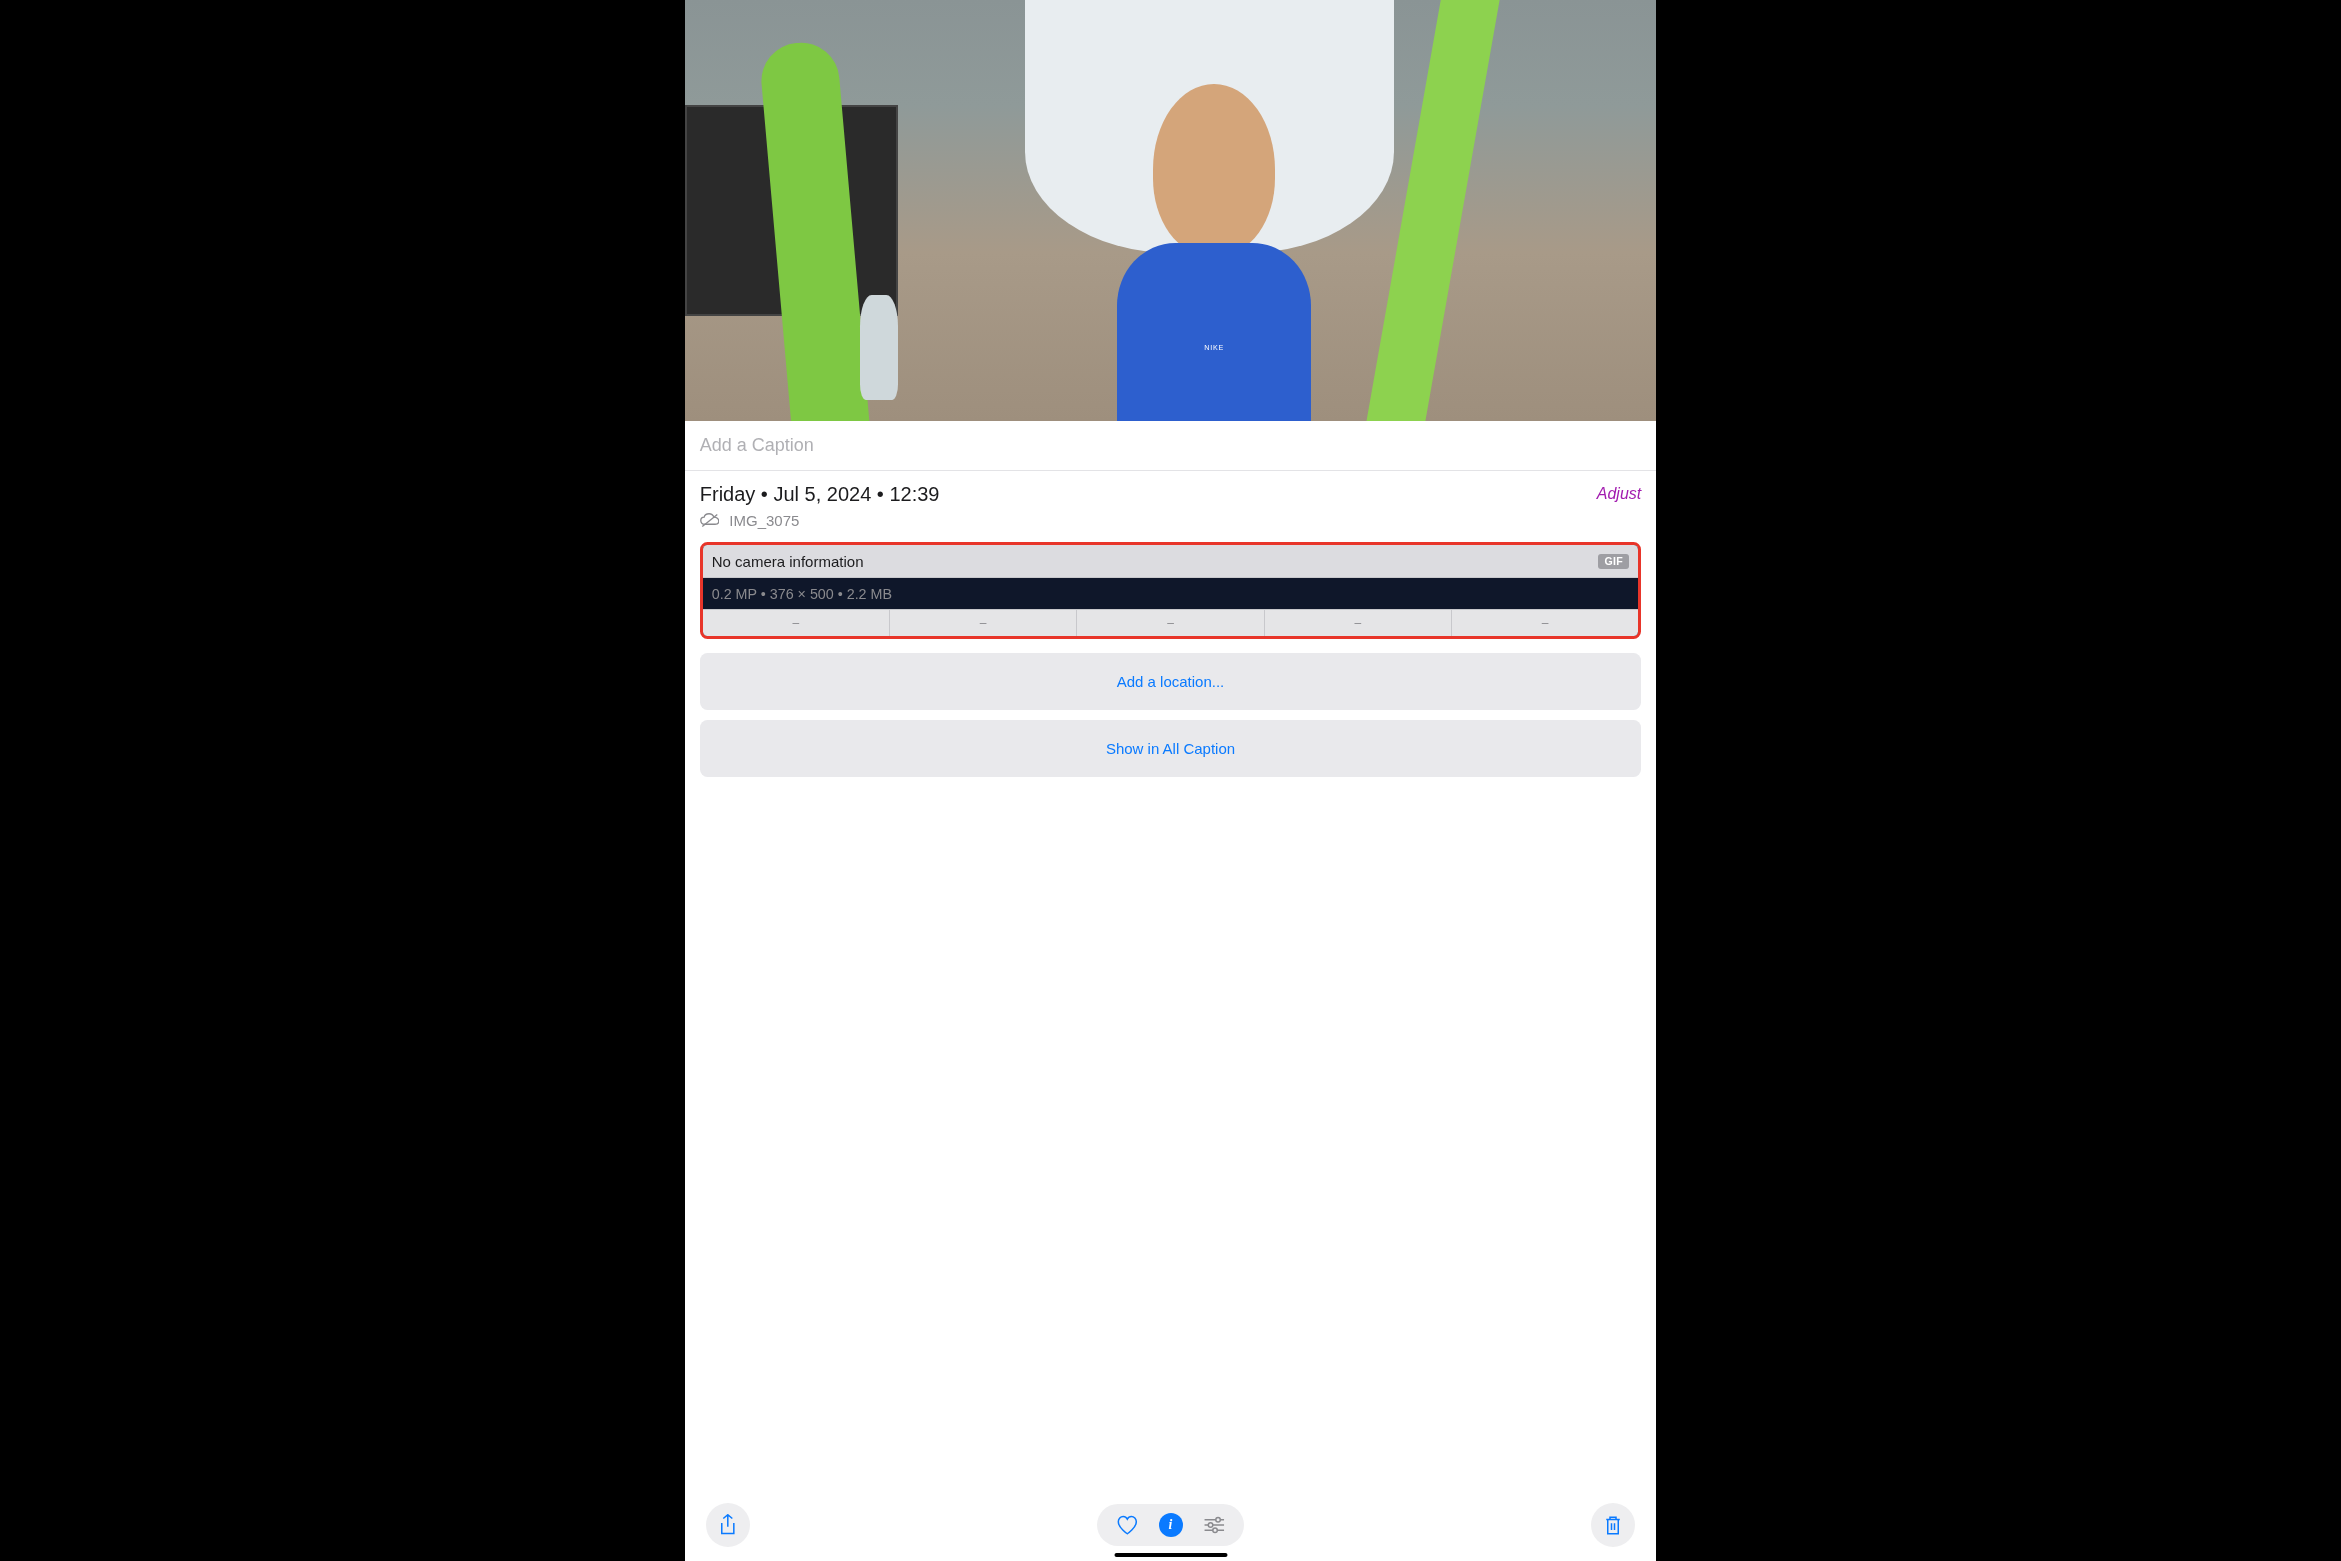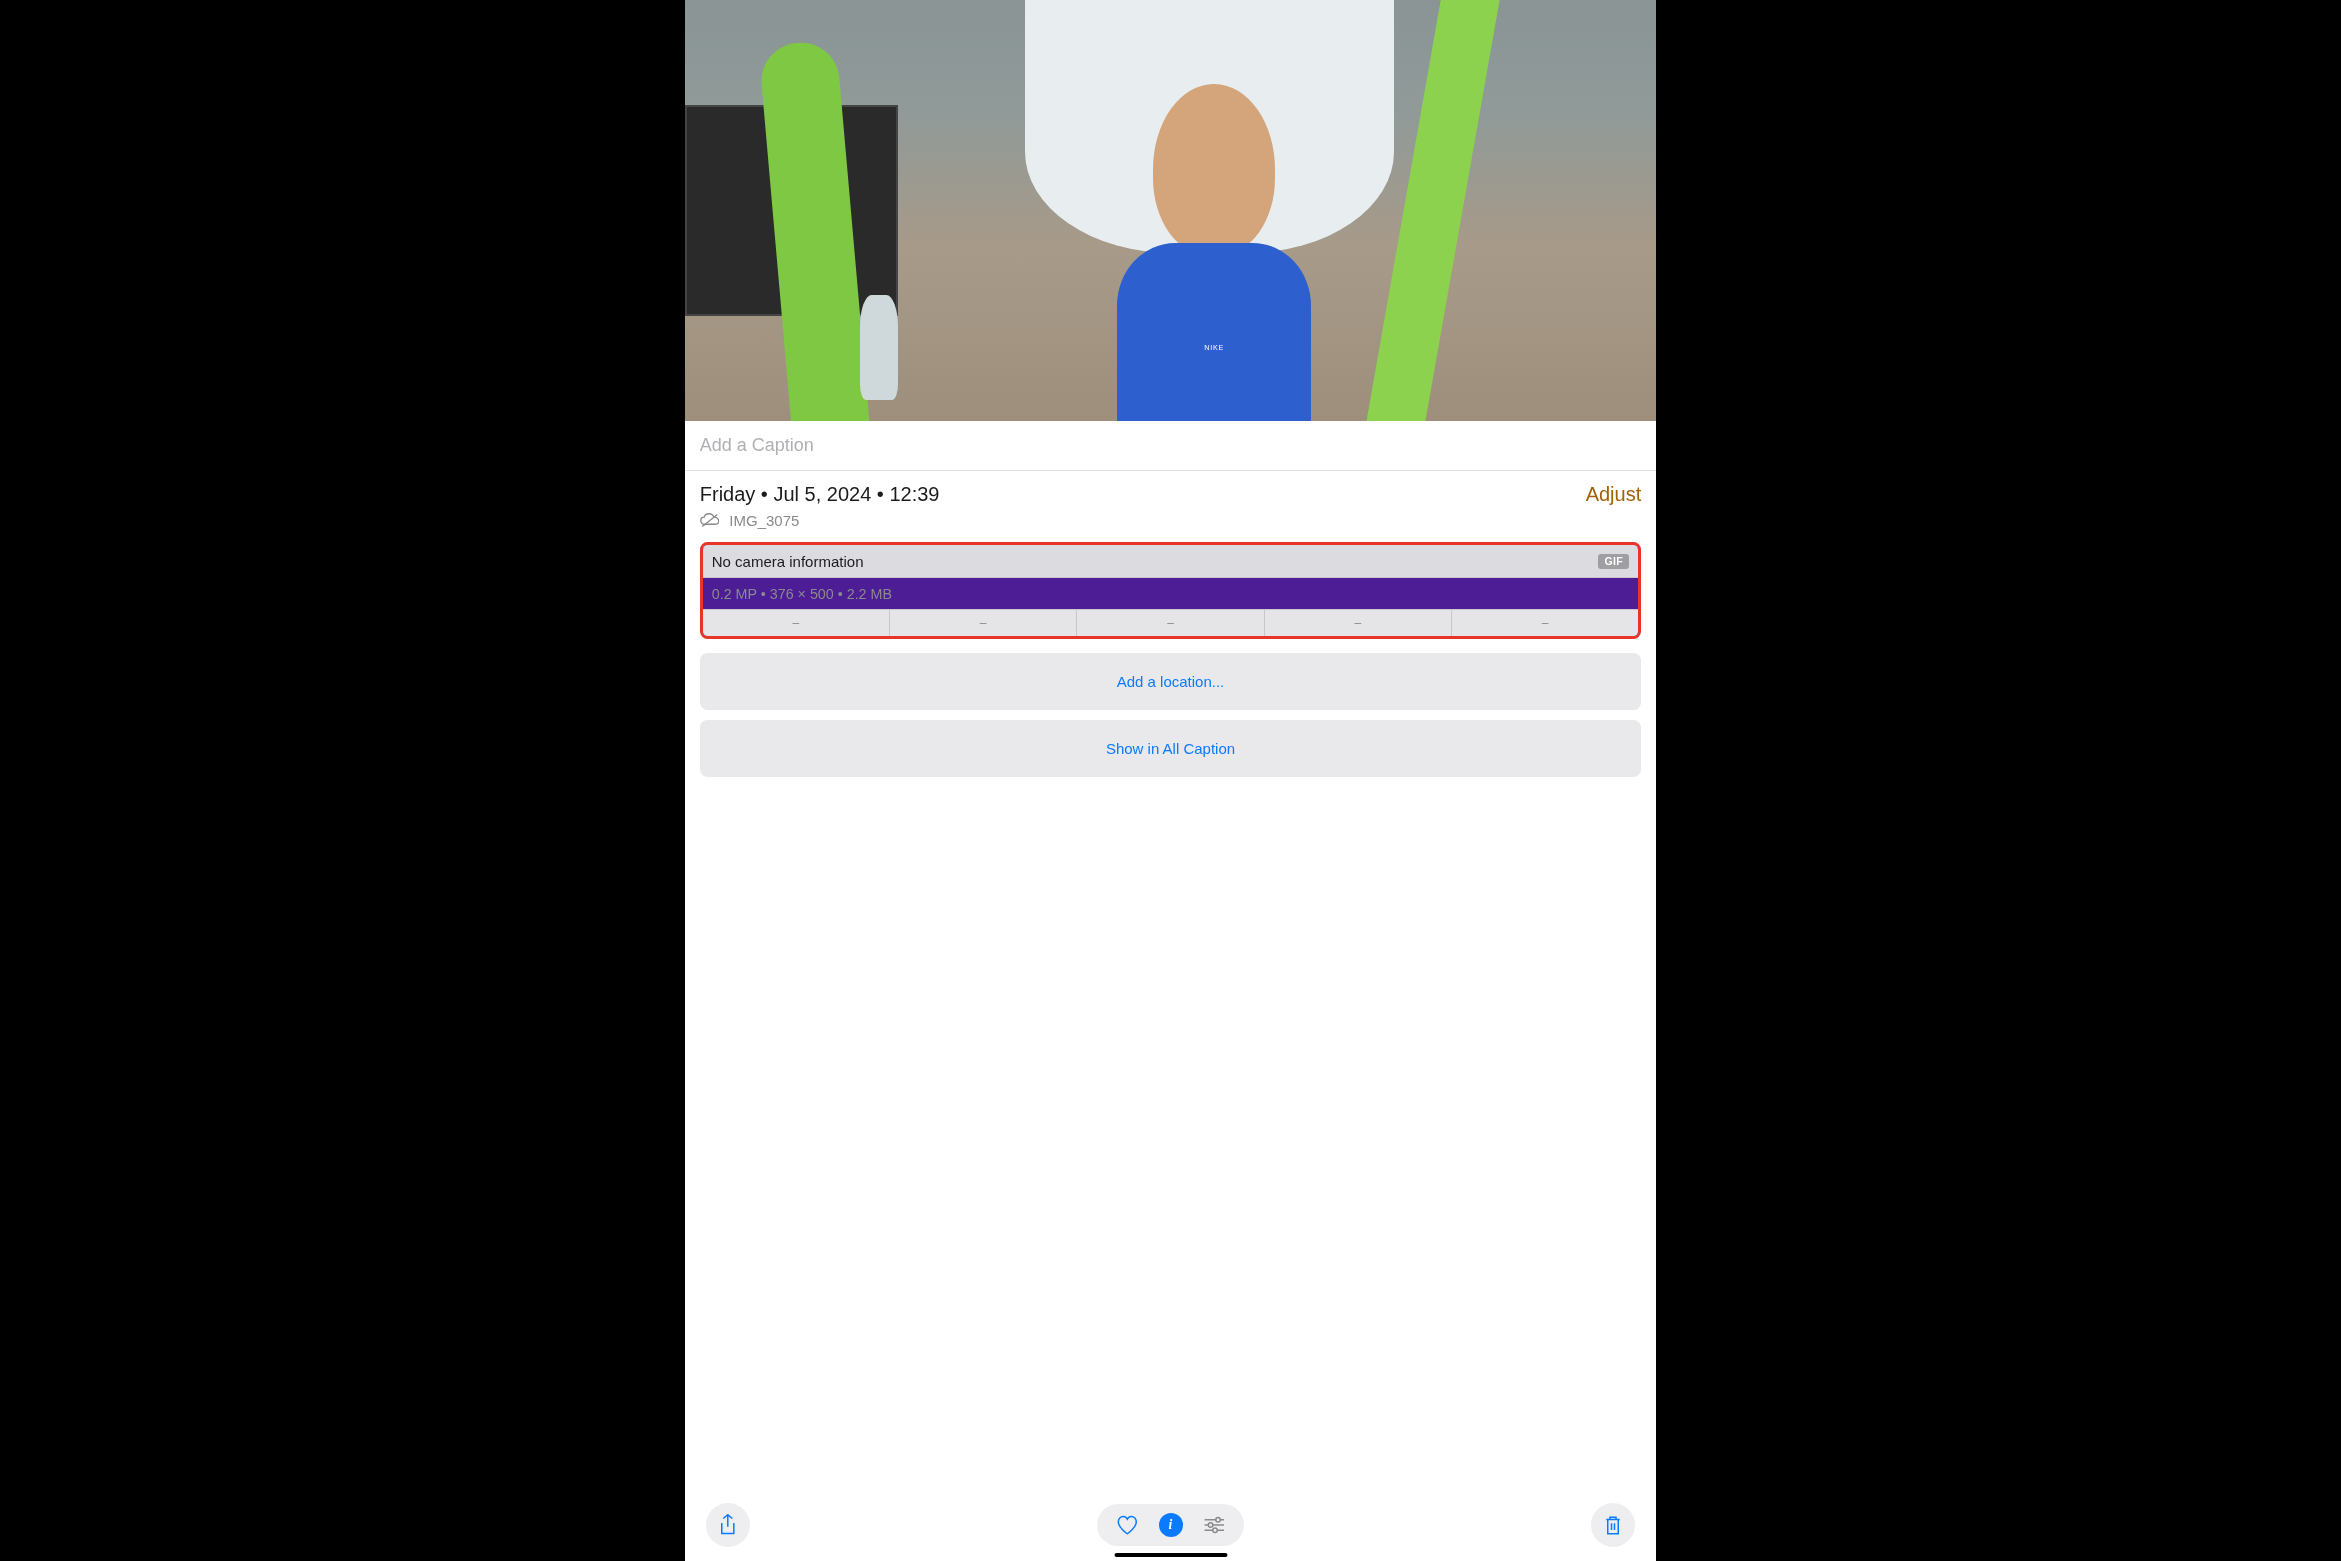--- a/index.html
+++ b/index.html
@@ -127,37 +127,38 @@
       justify-content: space-between;
       align-items: center;
       margin-bottom: 6px;
     }
     .date-text {
       color: #1c1c1e;
       font-size: 20px;
       font-weight: 400;
     }
     .adjust-link {
-      color: #a16207;
-      font-size: 20px;
+      color: #a21caf;
+      font-size: 16px;
+      font-style: italic;
     }
     .filename-row {
       display: flex;
       align-items: center;
       gap: 10px;
       color: #8a8a8e;
       font-size: 15px;
       margin-bottom: 13.6px;
     }
     .cloud-icon {
       width: 19.6px;
       height: 15px;
     }
     .metadata-card {
-      background: #4c1d95;
+      background: #0f172a;
       border-radius: 7.5px;
       border: 3px solid #e8352a;
       overflow: hidden;
       margin-bottom: 13.6px;
     }
     .metadata-header {
       display: flex;
       justify-content: space-between;
       align-items: center;
       padding: 7.5px 9px;

